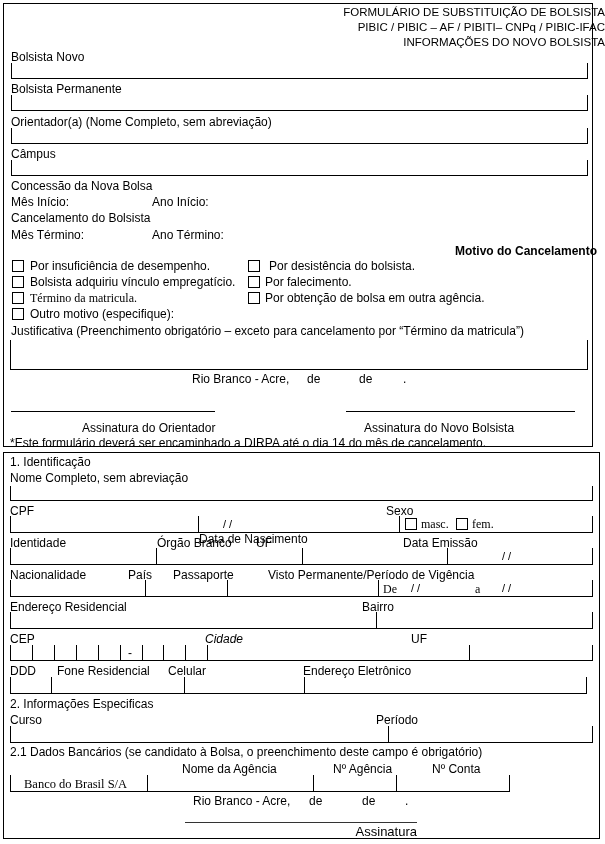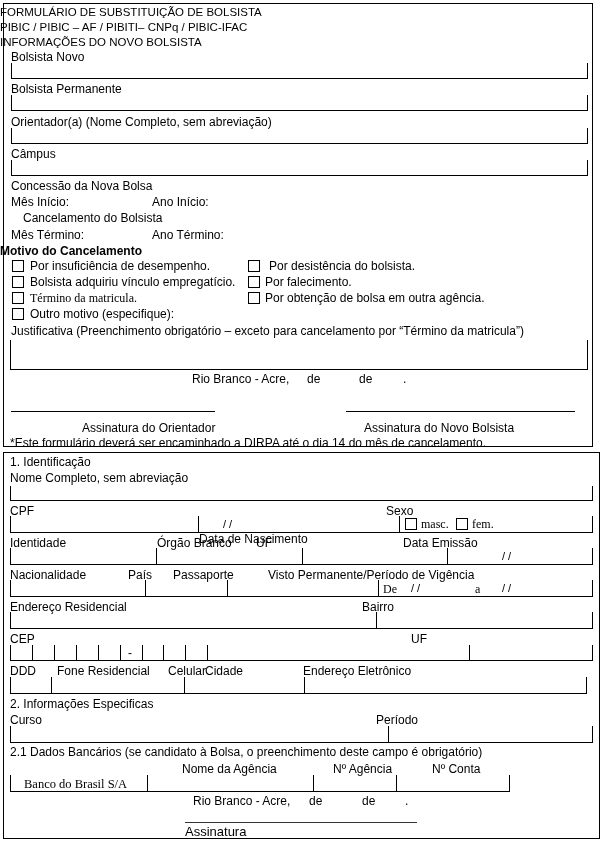--- a/index.html
+++ b/index.html
@@ -8,21 +8,21 @@
   .abs { position:absolute; white-space:nowrap; }
   .lbl { font-size:12px; line-height:14px; }
   .serif { font-family:"Liberation Serif", serif; font-size:12px; }
   .box-top { position:absolute; left:3px; top:3px; width:590px; height:444px; border:1.5px solid #000; box-sizing:border-box; }
   .box-bot { position:absolute; left:3px; top:452px; width:597px; height:387px; border:1.5px solid #000; box-sizing:border-box; }
   
   .field { position:absolute; border-left:1.3px solid #000; border-right:1.3px solid #000; border-bottom:1.3px solid #000; box-sizing:border-box; }
   .vline { position:absolute; width:0; border-left:1.3px solid #000; }
   .hline { position:absolute; height:0; border-top:1px solid #000; }
   .chk { position:absolute; width:12px; height:12px; border:1px solid #000; box-sizing:border-box; background:#fff; }
-  .center { text-align:left; }
+  .center { text-align:right; }
   .title { font-size:11.5px; line-height:14px; }
 </style>
 </head>
 <body>
 
 <div class="box-top"></div>
 
 <div class="abs title center" style="left:0;width:605px;top:5px;">FORMULÁRIO DE SUBSTITUIÇÃO DE BOLSISTA</div>
 <div class="abs title center" style="left:0;width:605px;top:20px;">PIBIC / PIBIC – AF / PIBITI– CNPq / PIBIC-IFAC</div>
 <div class="abs title center" style="left:0;width:605px;top:35px;">INFORMAÇÕES DO NOVO BOLSISTA</div>
@@ -35,21 +35,21 @@
 
 <div class="abs lbl" style="left:11px;top:115px;">Orientador(a) (Nome Completo, sem abreviação)</div>
 <div class="field" style="left:11px;top:128px;width:577px;height:16px;"></div>
 
 <div class="abs lbl" style="left:11px;top:147px;">Câmpus</div>
 <div class="field" style="left:11px;top:160px;width:577px;height:16px;"></div>
 
 <div class="abs lbl" style="left:11px;top:179px;">Concessão da Nova Bolsa</div>
 <div class="abs lbl" style="left:11px;top:195px;">Mês Início:</div>
 <div class="abs lbl" style="left:152px;top:195px;">Ano Início:</div>
-<div class="abs lbl" style="left:11px;top:211px;margin-left:12px;">Cancelamento do Bolsista</div>
+<div class="abs lbl" style="left:11px;top:211px;">Cancelamento do Bolsista</div>
 <div class="abs lbl" style="left:11px;top:228px;">Mês Término:</div>
 <div class="abs lbl" style="left:152px;top:228px;">Ano Término:</div>
 
 <div class="abs lbl center" style="left:0;width:597px;top:244px;font-weight:bold;">Motivo do Cancelamento</div>
 
 <div class="chk" style="left:12px;top:260px;"></div>
 <div class="abs lbl" style="left:30px;top:259px;">Por insuficiência de desempenho.</div>
 <div class="chk" style="left:248px;top:260px;"></div>
 <div class="abs lbl" style="left:269px;top:259px;">Por desistência do bolsista.</div>
 
@@ -121,21 +121,21 @@
 <div class="abs lbl" style="left:411px;top:581px;font-size:11px;">/   /</div>
 <div class="abs serif" style="left:475px;top:582px;">a</div>
 <div class="abs lbl" style="left:502px;top:581px;font-size:11px;">/   /</div>
 
 <div class="abs lbl" style="left:10px;top:600px;">Endereço Residencial</div>
 <div class="abs lbl" style="left:362px;top:600px;">Bairro</div>
 <div class="field" style="left:10px;top:612px;width:583px;height:17px;"></div>
 <div class="vline" style="left:376px;top:612px;height:17px;"></div>
 
 <div class="abs lbl" style="left:10px;top:632px;">CEP</div>
-<div class="abs lbl" style="left:205px;top:664px;">Cidade</div>
+<div class="abs lbl" style="left:205px;top:632px;font-style:italic;">Cidade</div>
 <div class="abs lbl" style="left:411px;top:632px;">UF</div>
 <div class="field" style="left:10px;top:645px;width:583px;height:16px;"></div>
 <div id="cep-ticks">
     <div class="vline" style="left: 32px; top: 645px; height: 16px;"></div>
     <div class="vline" style="left: 54px; top: 645px; height: 16px;"></div>
     <div class="vline" style="left: 76px; top: 645px; height: 16px;"></div>
     <div class="vline" style="left: 98px; top: 645px; height: 16px;"></div>
     <div class="vline" style="left: 120px; top: 645px; height: 16px;"></div>
     <div class="vline" style="left: 142px; top: 645px; height: 16px;"></div>
     <div class="vline" style="left: 163px; top: 645px; height: 16px;"></div>

